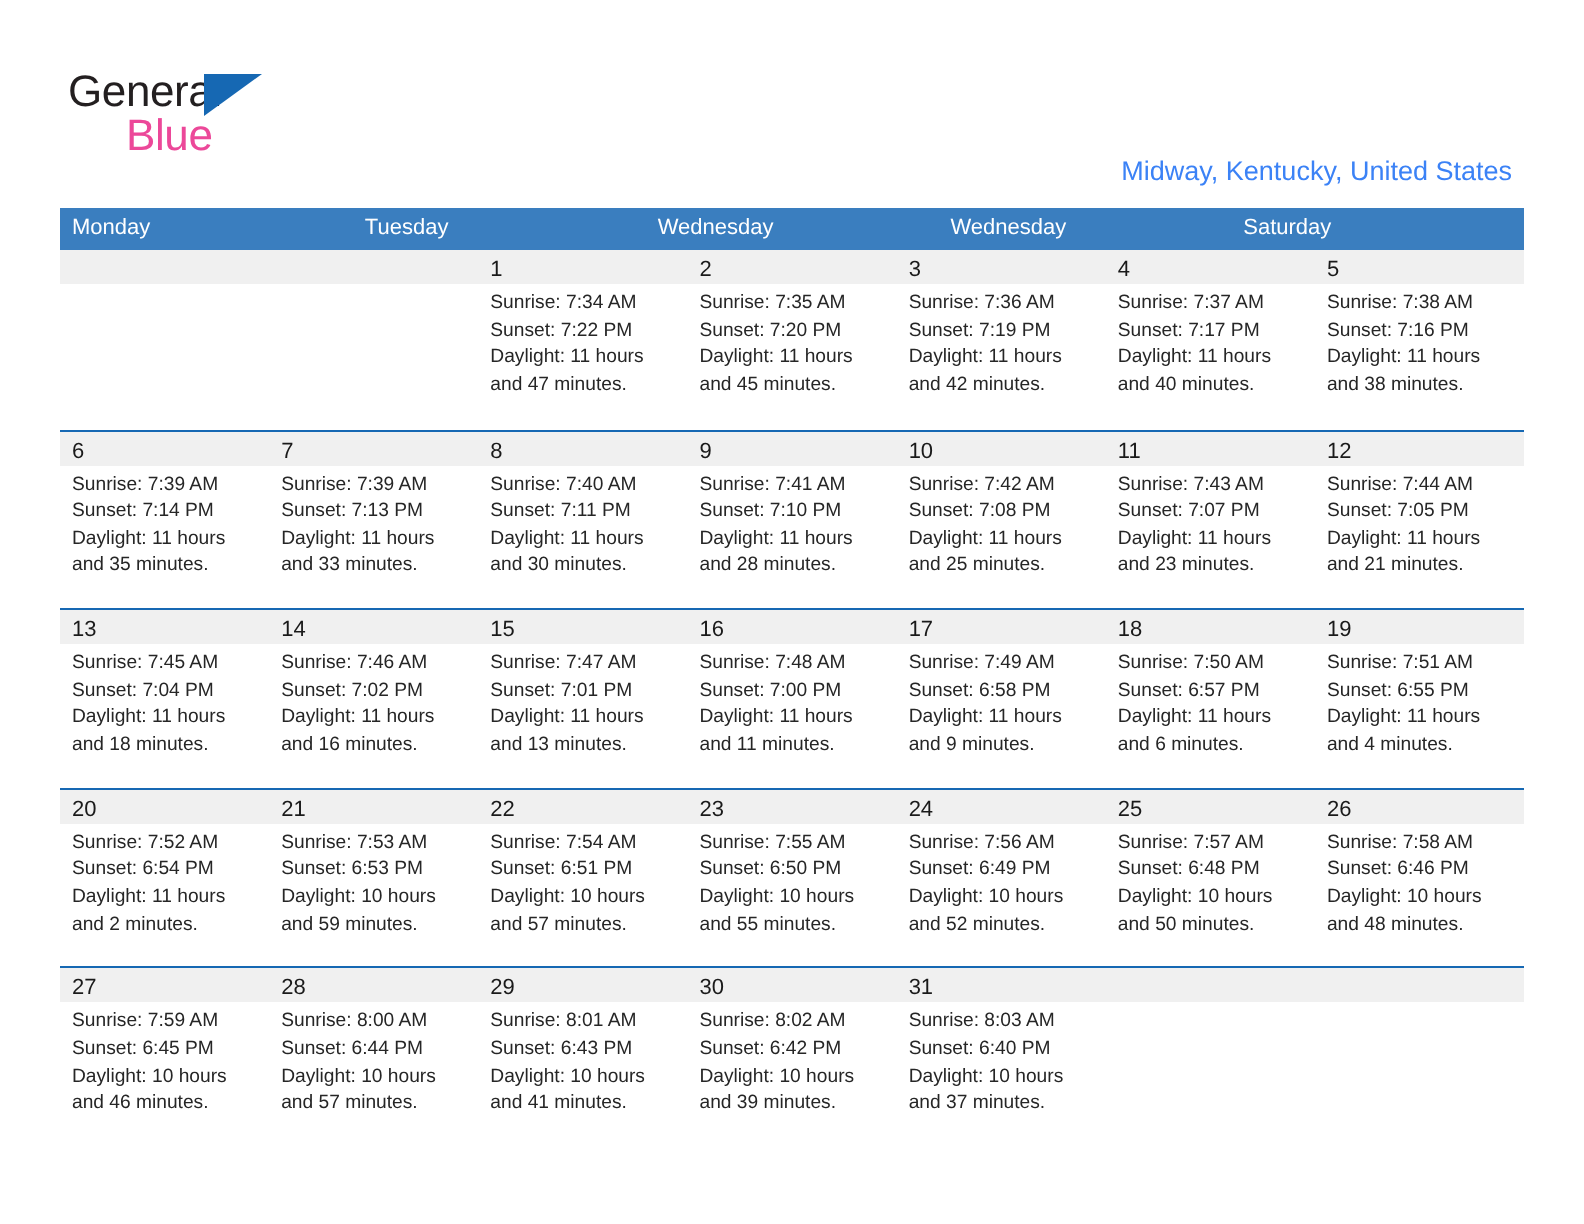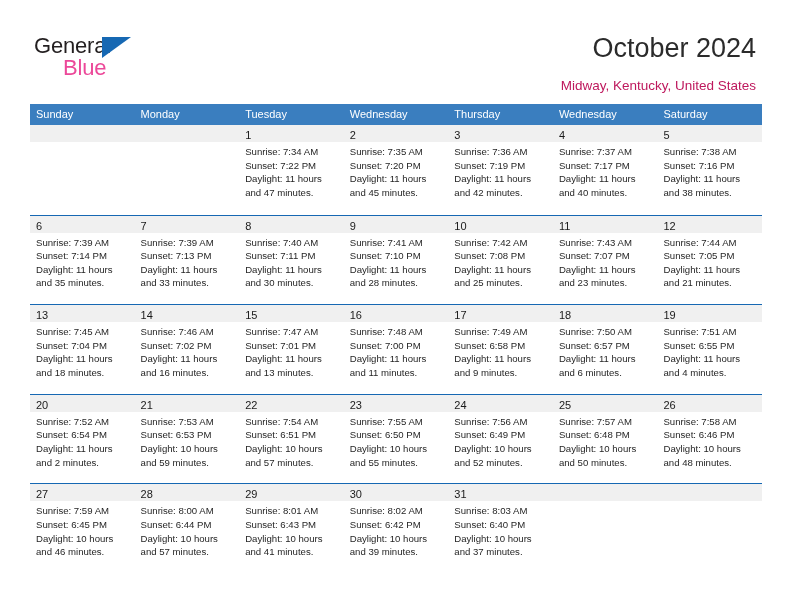--- a/index.html
+++ b/index.html
@@ -74,21 +74,21 @@
     color: #2b2b2b;
     line-height: 31px;
     text-align: right;
     white-space: nowrap;
   }
   .subtitle {
     position: absolute;
     right: 36px;
     top: 78px;
     font-size: 13.5px;
-    color: #be185d;
+    color: #3b82f6;
     line-height: 16px;
     text-align: right;
     white-space: nowrap;
   }
 
   
   .calendar {
     position: absolute;
     left: 30px;
     top: 104px;
@@ -156,33 +156,30 @@
 <div class="page">
 
   <div class="top-bar">
 
     <div class="logo">
       <span class="logo-row1">General</span>
       <span class="logo-tri"></span>
       <span class="logo-row2">Blue</span>
     </div>
 
-    <div class="title">October 2024</div>
     <div class="subtitle">Midway, Kentucky, United States</div>
 
   </div>
 
   <div class="calendar">
 
     <div class="cal-head">
-      <div class="hcell">Sunday</div>
       <div class="hcell">Monday</div>
       <div class="hcell">Tuesday</div>
       <div class="hcell">Wednesday</div>
-      <div class="hcell">Thursday</div>
       <div class="hcell">Wednesday</div>
       <div class="hcell">Saturday</div>
     </div>
 
     <div id="weeks-container">
         <div class="week">
           <div class="daycell empty">
             <div class="daynum-band"><span class="daynum"></span></div>
             <div class="details">
               <div></div>

